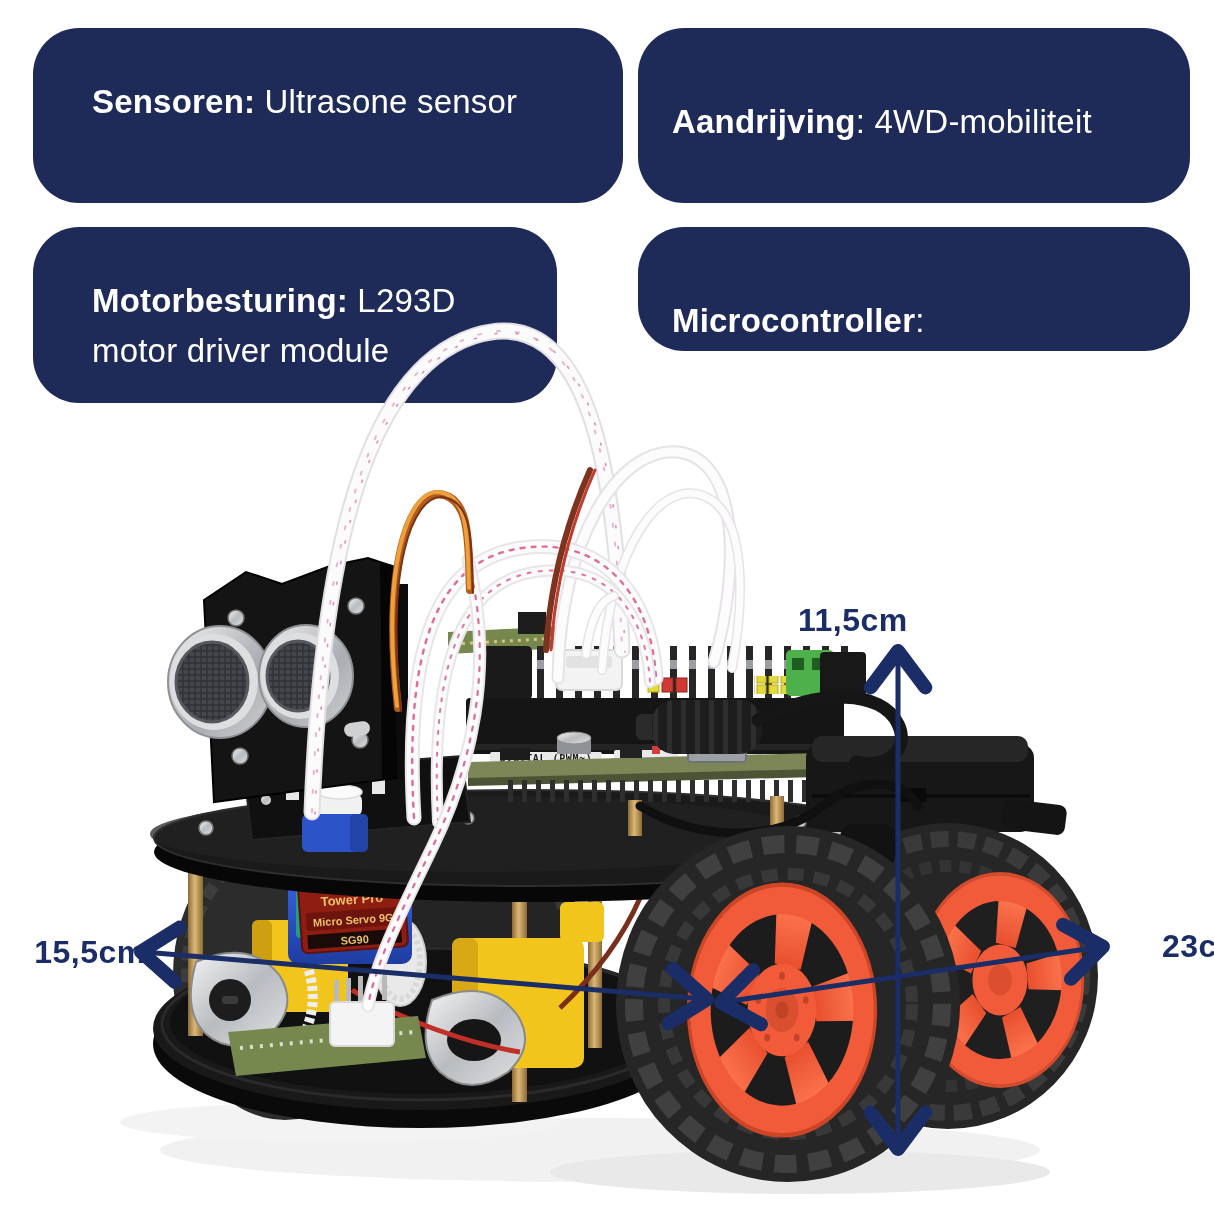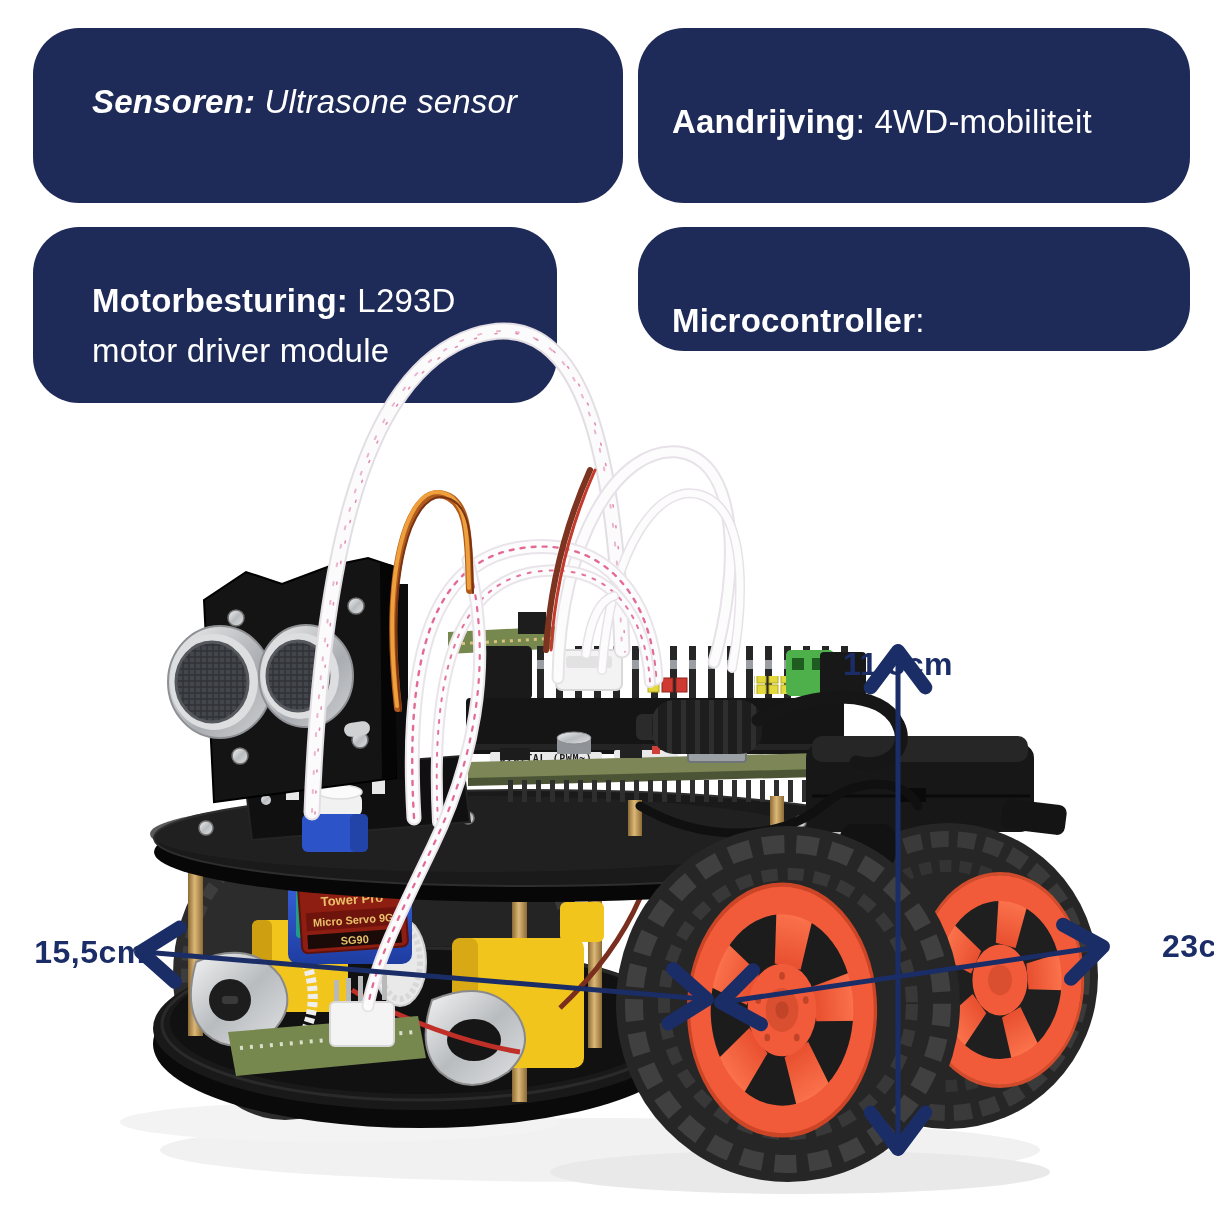--- a/index.html
+++ b/index.html
@@ -8,31 +8,31 @@
     --deck-black:#161616; --motor-yellow:#f2c51d; --servo-blue:#2d53c9;
     --pcb-green:#77884f; --terminal-green:#4db04a; --brass:#bd9355;
     --ribbon-white:#fdfcfd; --stripe-pink:#df5a88; --page-bg:#ffffff;
   }
   *{margin:0;padding:0;box-sizing:border-box;}
   body{background:#888;font-family:"Liberation Sans",sans-serif;}
   .stage{position:relative;width:1214px;height:1215px;background:var(--page-bg);overflow:hidden;}
   .card{position:absolute;background:var(--card-bg);border-radius:46px;color:var(--card-text);z-index:1;}
   .card-text{font-size:33px;line-height:50px;font-weight:400;letter-spacing:.2px;}
   .card-text strong{font-weight:700;}
-  .c1{left:33px;top:28px;width:590px;height:175px;font-style:italic;}
+  .c1{left:33px;top:28px;width:590px;height:175px;}
   .c2{left:638px;top:28px;width:552px;height:175px;}
   .c3{left:33px;top:227px;width:524px;height:176px;}
   .c4{left:638px;top:227px;width:552px;height:124px;}
   .c1 .card-text,.c3 .card-text{padding:49px 30px 0 59px;}
   .c2 .card-text,.c4 .card-text{padding:69px 24px 0 34px;}
   .layer{position:absolute;left:0;top:0;width:1214px;height:1215px;}
   #robot-svg{z-index:2;}
   #dims-svg{z-index:3;}
   .dim-label{position:absolute;z-index:4;font-weight:700;font-size:32px;color:var(--dim-color);letter-spacing:.5px;}
-  .dl-height{left:798px;top:602px;width:200px;text-align:center;margin-top:44px;}
+  .dl-height{left:798px;top:602px;width:200px;text-align:left;}
   .dl-width{left:30px;top:934px;width:120px;text-align:center;}
   .dl-length{left:1162px;top:928px;width:100px;text-align:left;}
   .dim-stroke{stroke:var(--dim-color);}
   .shield-txt{font:700 10px "DejaVu Sans Mono",monospace;fill:#1c1c1c;letter-spacing:.6px;}
   .servo-txt{font:700 13px "Liberation Sans",sans-serif;fill:#e9c06a;}
   .servo-txt2{font:700 11px "Liberation Sans",sans-serif;fill:#e9c06a;}
   .fill-orange{fill:var(--wheel-orange);} .stroke-orange{stroke:var(--wheel-orange);}
   .fill-tire{fill:var(--tire-black);} .fill-yellow{fill:var(--motor-yellow);}
   .fill-terminal{fill:var(--terminal-green);} .fill-pcb{fill:var(--pcb-green);}
 </style>

